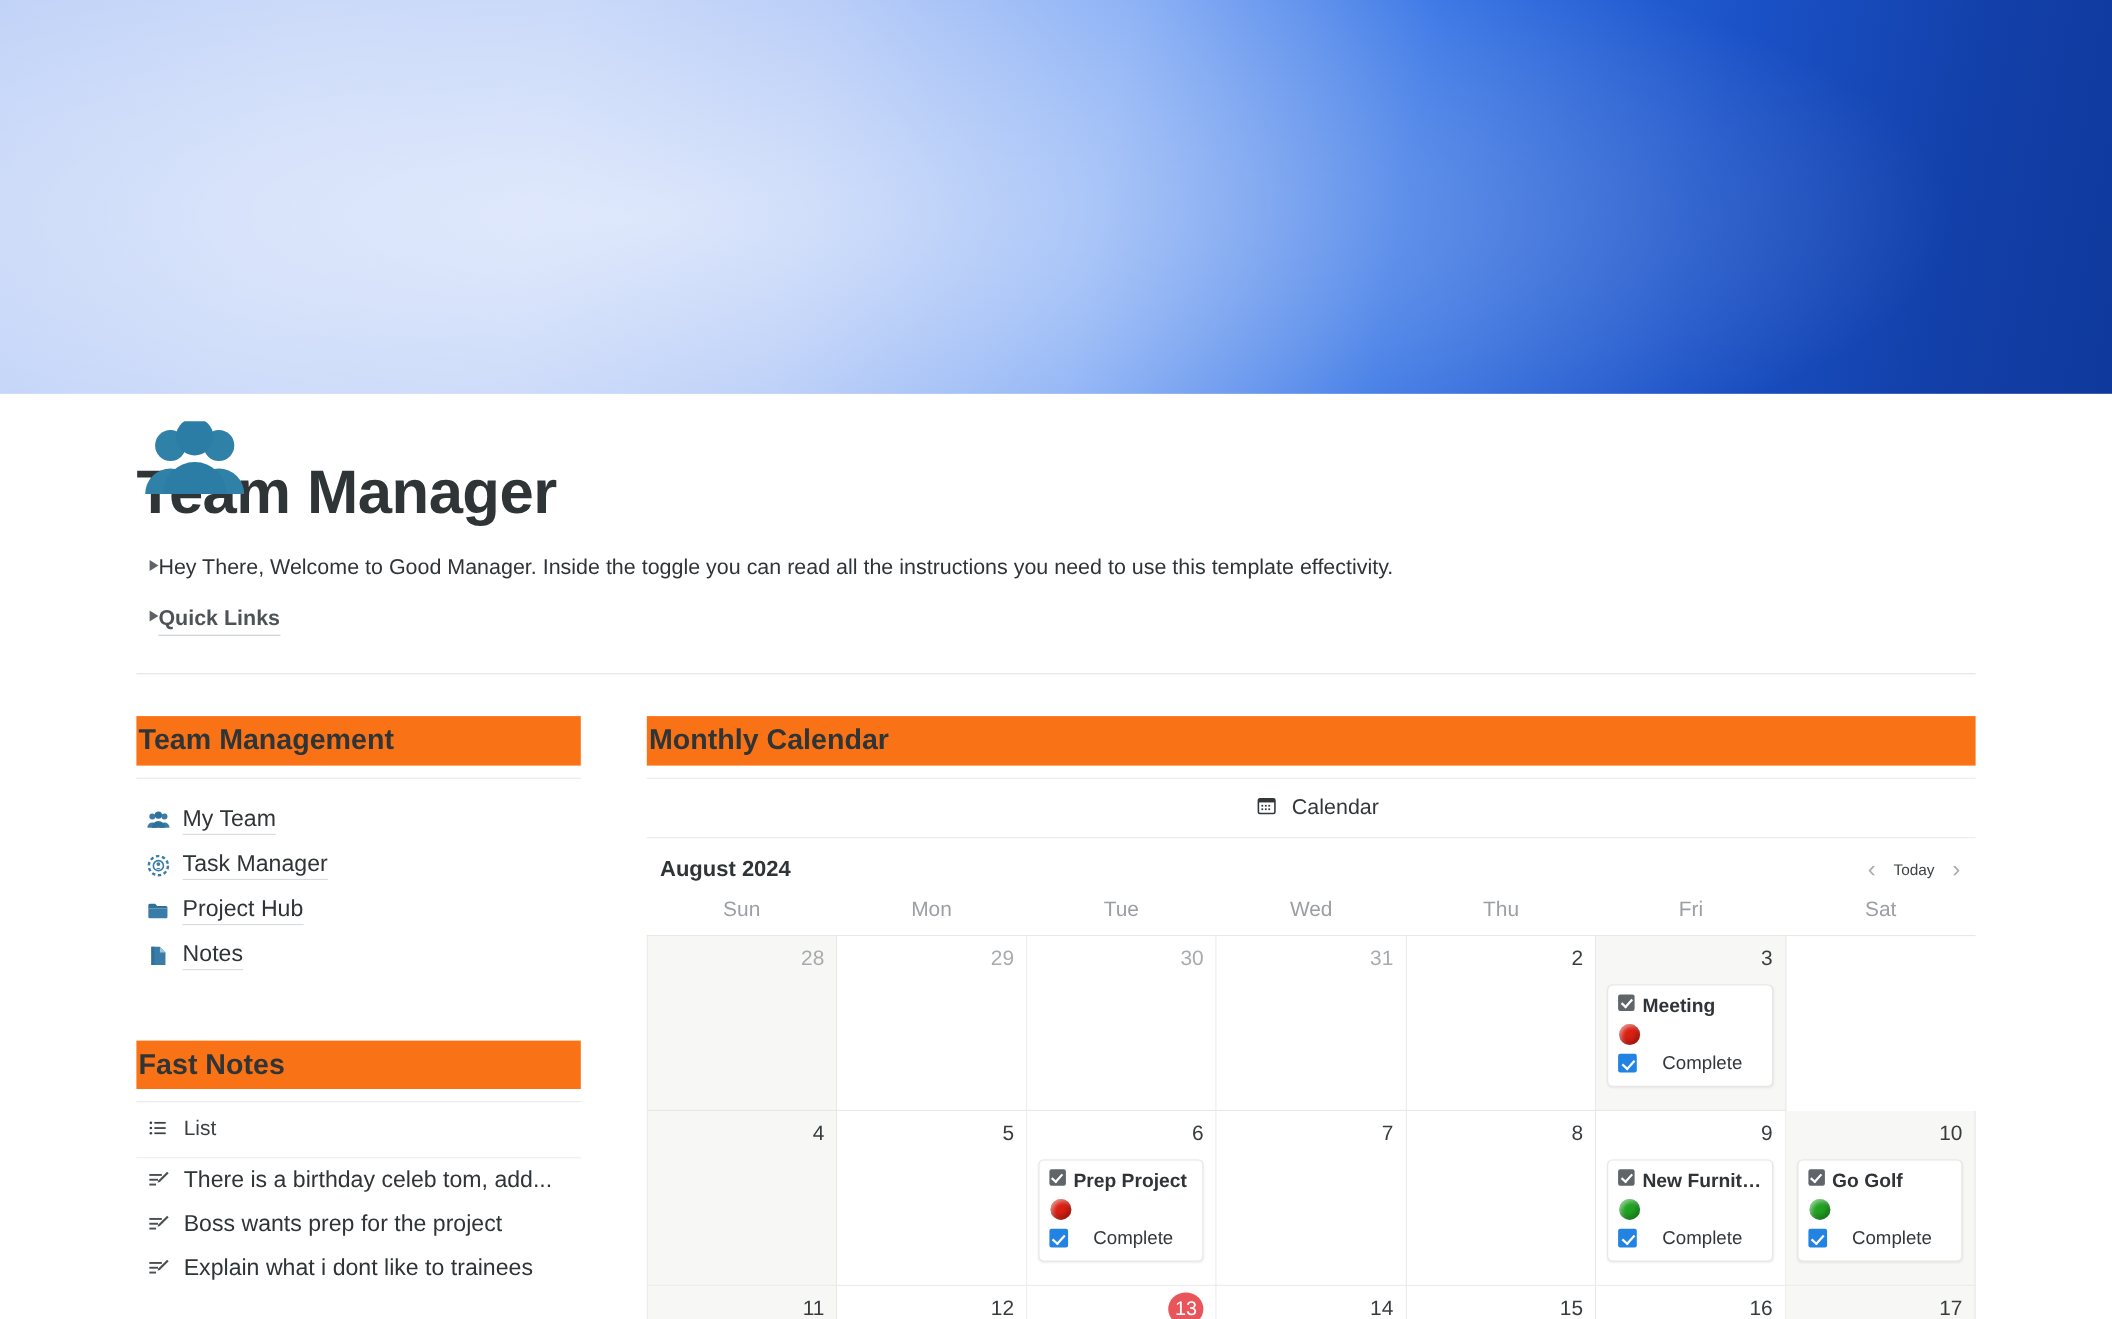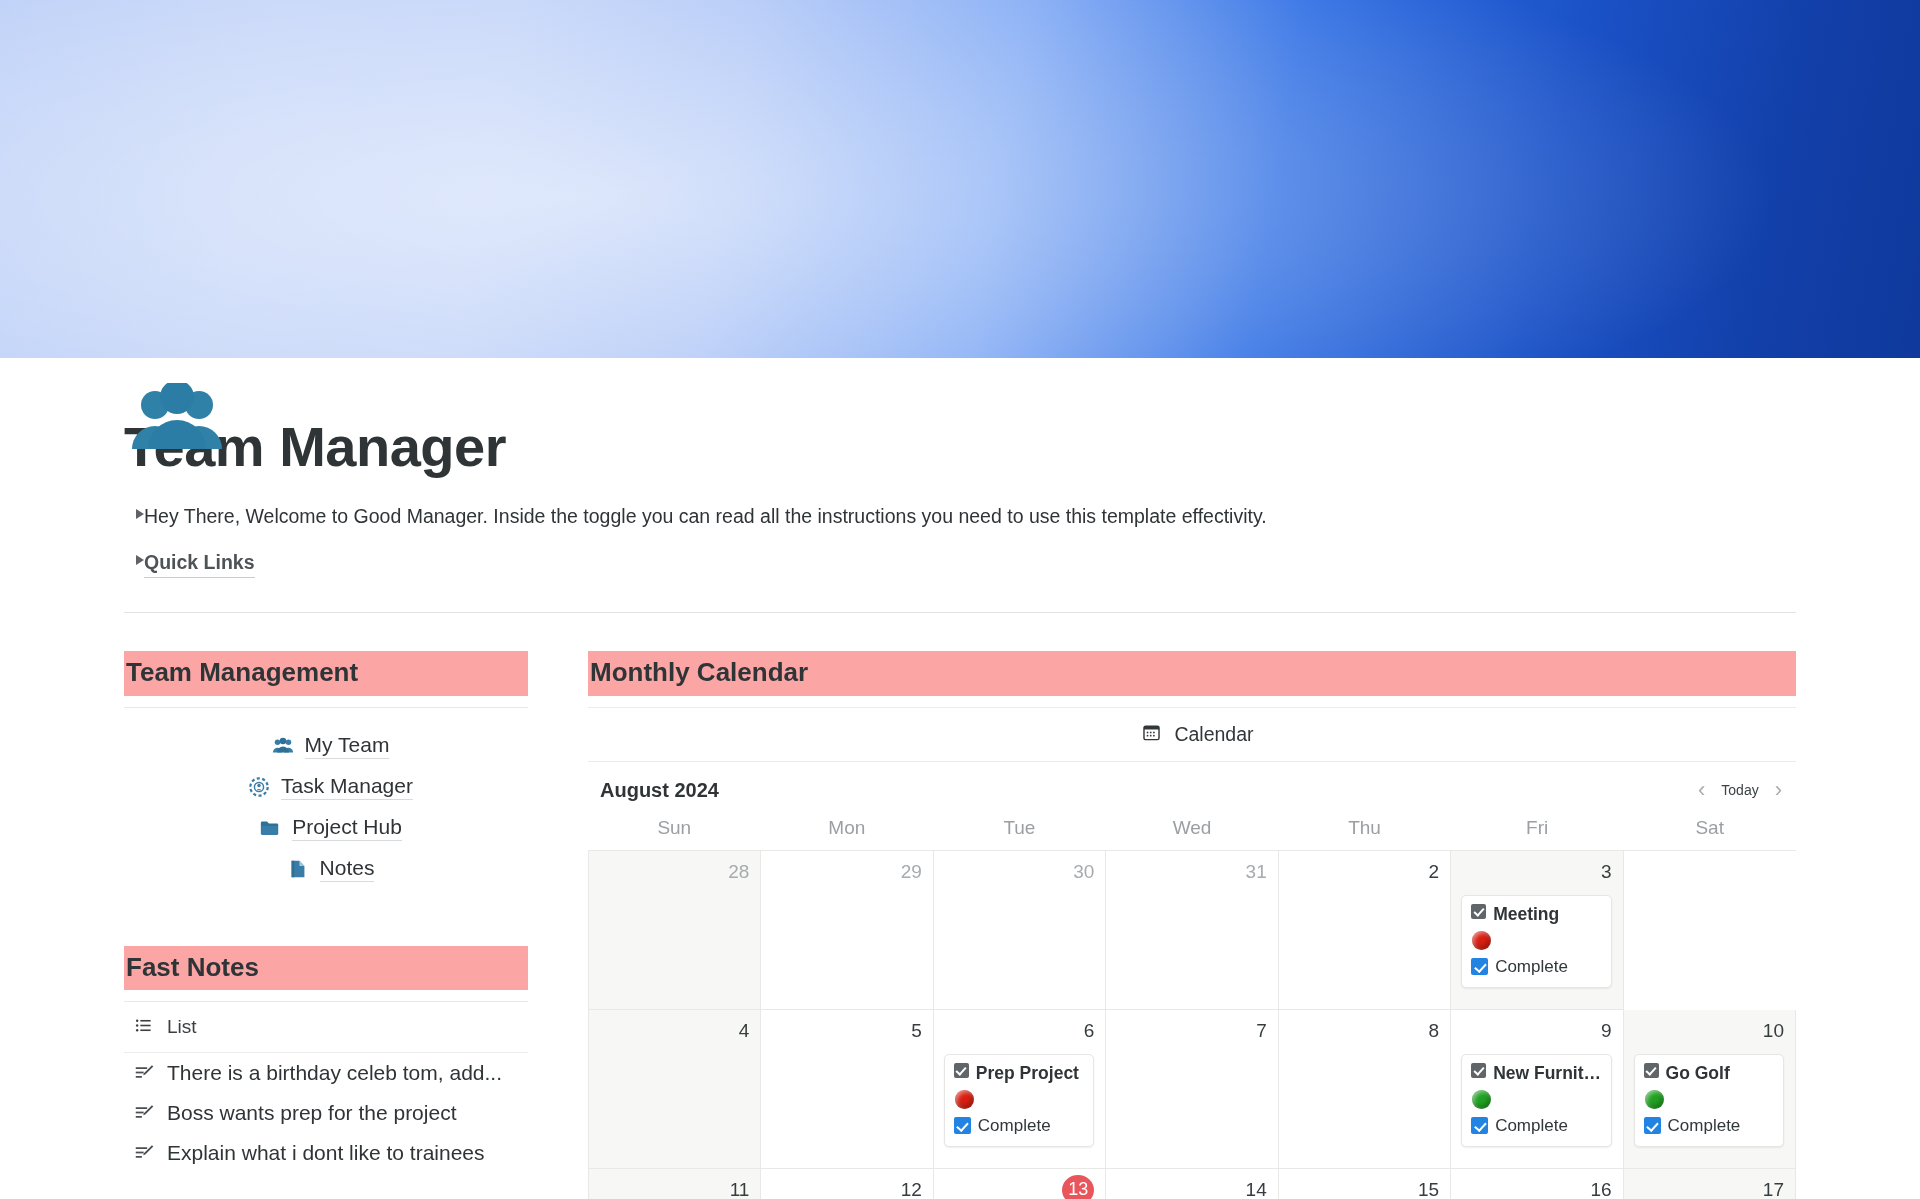--- a/index.html
+++ b/index.html
@@ -92,21 +92,21 @@
   .cols {
     display: flex;
     margin-top: 38px;
     gap: 60px;
   }
   .col-left  { width: 404px; flex: none; }
   .col-right { width: 1208px; flex: none; }
 
   
   .sec-head {
-    background: #fca5a5;
+    background: #f97316;
     font-size: 26px;
     font-weight: bold;
     color: #2f3437;
     padding: 5px 2px 7px 2px;
     line-height: 1.25;
   }
   .sec-rule {
     border: none;
     border-top: 1.5px solid #e8e8e6;
     margin-top: 11px;
@@ -114,21 +114,20 @@
 
   
   .link-list { margin-top: 18px; }
   .link-row {
     display: flex;
     align-items: center;
     gap: 11px;
     height: 41px;
     padding-left: 9px;
     cursor: pointer;
-    justify-content: center;
   }
   .link-icon { width: 22px; height: 22px; flex: none; display: block; }
   .link-label {
     font-size: 21px;
     color: #2f3437;
     border-bottom: 1.5px solid #d8dadc;
     padding-bottom: 1px;
   }
 
   .block-gap { height: 56px; }
@@ -248,21 +247,21 @@
     width: 4px; height: 8px;
     border: solid #ffffff;
     border-width: 0 2px 2px 0;
     transform: rotate(42deg);
   }
   .dot {
     width: 19px; height: 19px; border-radius: 50%;
     margin: 4px 0 7px 1px;
     box-shadow: inset -2px -3px 5px rgba(0,0,0,0.28), inset 2px 2px 4px rgba(255,255,255,0.5);
   }
-  .ev-status-row { display: flex; align-items: center; gap: 7px; }
+  .ev-status-row { display: flex; align-items: center; gap: 23px; }
   .cbx-blue {
     width: 17px; height: 17px; flex: none;
     border-radius: 2px; background: #2383e2;
     position: relative;
   }
   .cbx-blue::after {
     content: "";
     position: absolute; left: 5.5px; top: 2.5px;
     width: 4.5px; height: 9px;
     border: solid #ffffff;

